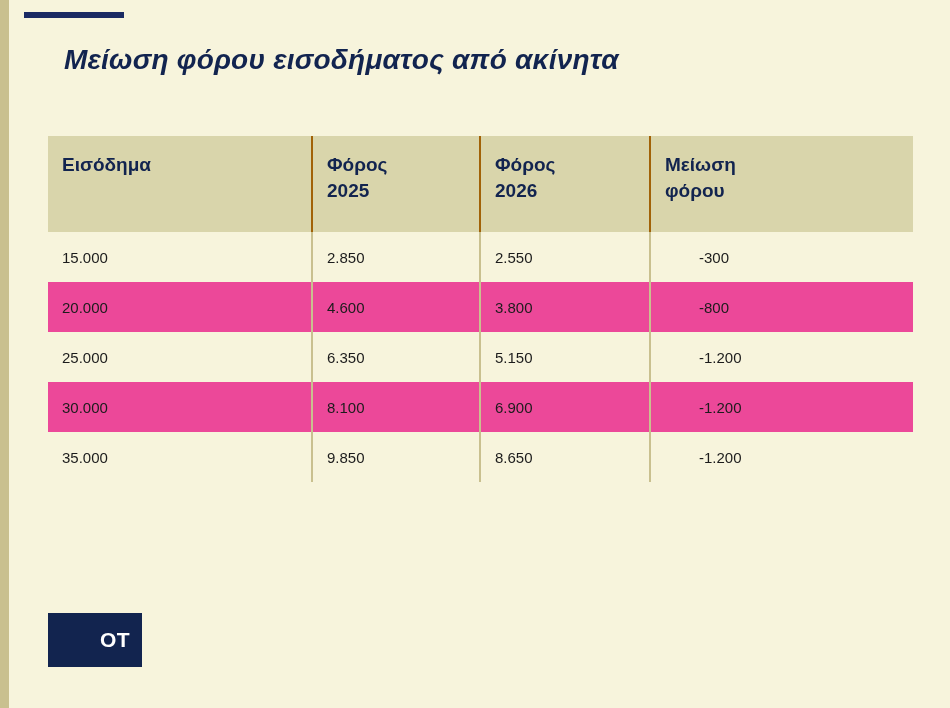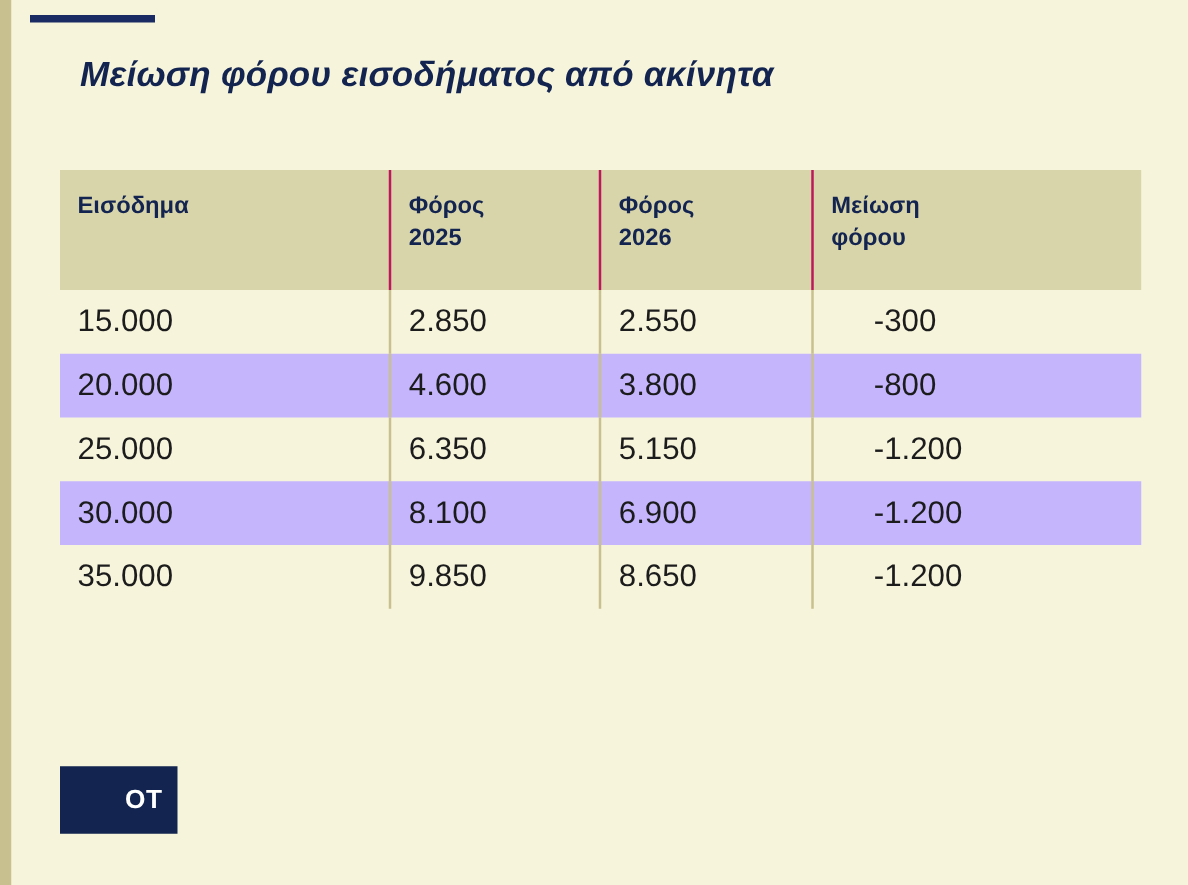--- a/index.html
+++ b/index.html
@@ -53,38 +53,38 @@
     table-layout: fixed;
   }
   table.data thead th {
     background: #d9d5ab;
     color: #12244f;
     font-size: 19px;
     font-weight: bold;
     text-align: left;
     vertical-align: top;
     padding: 16px 14px 20px 14px;
-    border-right: 2px solid #be185d;
+    border-right: 2px solid #a16207;
     line-height: 1.35;
     height: 60px;
   }
   table.data thead th:last-child { border-right: none; }
 
   table.data tbody td {
-    font-size: 25px;
+    font-size: 15px;
     color: #1c1c1c;
     padding: 11px 14px;
     border-right: 2px solid #c9c08f;
     height: 28px;
     white-space: nowrap;
     margin-top: 18px;
   }
   table.data tbody td:last-child { border-right: none; padding-left: 48px; }
   table.data tbody tr.odd td { background: transparent; }
-  table.data tbody tr.even td { background: #c4b5fd; }
+  table.data tbody tr.even td { background: #ec4899; }
 
   .col-0 { width: 264px; }
   .col-1 { width: 168px; }
   .col-2 { width: 170px; }
   .col-3 { width: 263px; }
 
   .logo {
     position: absolute;
     left: 48px;
     top: 613px;

